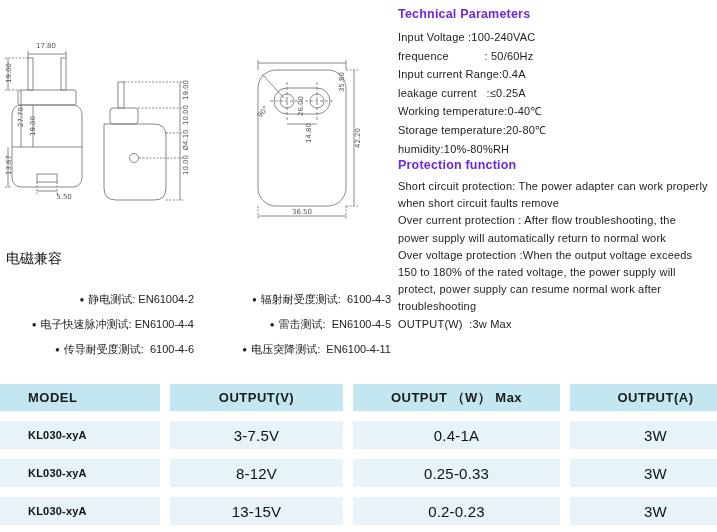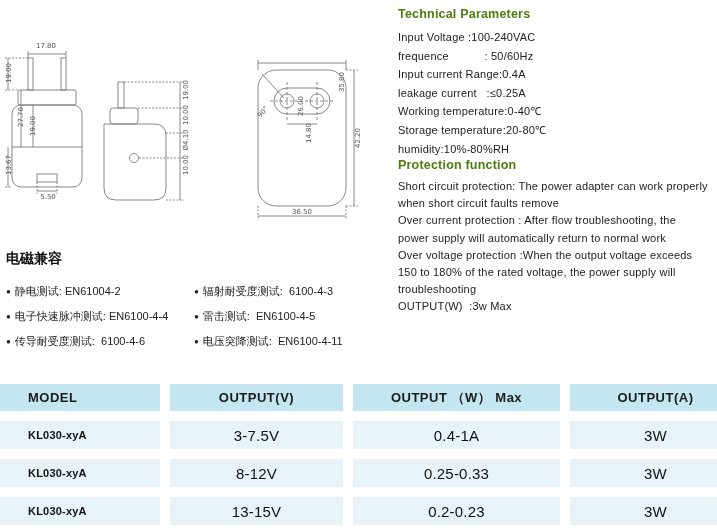--- a/index.html
+++ b/index.html
@@ -13,32 +13,32 @@
   .drawing svg { display:block; }
   .dim {
     position:absolute; font-size:7px; color:#555;
     font-family:"DejaVu Sans", sans-serif; white-space:nowrap;
   }
   .dimh { transform:translate(-50%,-50%); }
   .rot  { transform:translate(-50%,-50%) rotate(-90deg); }
 
   
   .sec { position:absolute; left:398px; width:316px; }
-  .sec-title { color:#4d7c0f; font-weight:bold; font-size:12.5px; letter-spacing:.2px; }
+  .sec-title { color:#6d28d9; font-weight:bold; font-size:12.5px; letter-spacing:.2px; }
   .tp-lines { margin-top:7px; }
   .tp-line { font-size:11px; line-height:18.6px; white-space:pre; color:#222; letter-spacing:.2px; }
   .pf-lines { margin-top:6px; }
   .pf-line { font-size:11px; line-height:17.2px; white-space:pre; color:#222; letter-spacing:.2px; }
 
   
   .emc { position:absolute; left:6px; top:250px; width:385px; }
-  .emc-title { font-size:14px; font-weight:bold; color:#111; }
+  .emc-title { font-size:14px; font-weight:normal; color:#111; }
   .emc-grid {
-    margin-top:16px; display:grid; grid-template-columns:188px auto;
-    row-gap:10px; font-size:11px; color:#222;
+    margin-top:24px; display:grid; grid-template-columns:188px auto;
+    row-gap:10px; font-size:11px; color:#222;text-align:right;
   }
   .emc-item { white-space:pre; }
   .bullet { font-size:8px; margin-right:4px; vertical-align:1px; color:#222; }
 
   
   .spec-table {
     position:absolute; left:0; top:384px; width:717px;
     display:grid; grid-template-columns:160px 173px 207px 171px;
     grid-template-rows:27px 28px 28px 28px 28px;
     gap:10px; background:#ffffff;
@@ -125,21 +125,21 @@
         <line x1="96" y1="148" x2="96" y2="161" stroke-dasharray="2 1.5"></line>
       </g>
     </svg>
   </div>
 
   <span class="dim dimh" style="left:46px; top:46px;text-align:center;">17.80</span>
   <span class="dim rot" style="left:9px;  top:73px;">19.00</span>
   <span class="dim rot" style="left:21px; top:117px;">27.70</span>
   <span class="dim rot" style="left:33px; top:126px;">19.00</span>
   <span class="dim rot" style="left:9px;  top:165px;">13.67</span>
-  <span class="dim dimh" style="left:48px; top:197px;">5.50</span>
+  <span class="dim dimh" style="left:64px; top:197px;">5.50</span>
 
   <span class="dim rot" style="left:186px; top:90px;">19.00</span>
   <span class="dim rot" style="left:186px; top:115px;">10.00</span>
   <span class="dim rot" style="left:186px; top:140px;">Ø4.10</span>
   <span class="dim rot" style="left:186px; top:165px;">10.00</span>
 
   <span class="dim rot" style="left:342px; top:82px;">35.80</span>
   <span class="dim rot" style="left:301px; top:106px;">26.00</span>
   <span class="dim rot" style="left:309px; top:133px;">14.80</span>
   <span class="dim" style="left:263px; top:112px; transform:translate(-50%,-50%) rotate(-50deg);">90°</span>
@@ -161,20 +161,21 @@
 
   <div class="sec" style="top:158px;">
     <div class="sec-title">Protection function</div>
     <div class="pf-lines">
       <div class="pf-line">Short circuit protection: The power adapter can work properly</div>
       <div class="pf-line">when short circuit faults remove</div>
       <div class="pf-line">Over current protection : After flow troubleshooting, the</div>
       <div class="pf-line">power supply will automatically return to normal work</div>
       <div class="pf-line">Over voltage protection :When the output voltage exceeds</div>
       <div class="pf-line">150 to 180% of the rated voltage, the power supply will</div>
+      <div class="pf-line">protect, power supply can resume normal work after</div>
       <div class="pf-line">troubleshooting</div>
       <div class="pf-line">OUTPUT(W)  :3w Max</div>
     </div>
   </div>
 
   <div class="emc">
     <div class="emc-title">电磁兼容</div>
     <div class="emc-grid">
       <div class="emc-item"><span class="bullet">●</span><span>静电测试: EN61004-2</span></div>
       <div class="emc-item"><span class="bullet">●</span><span>辐射耐受度测试:  6100-4-3</span></div>

